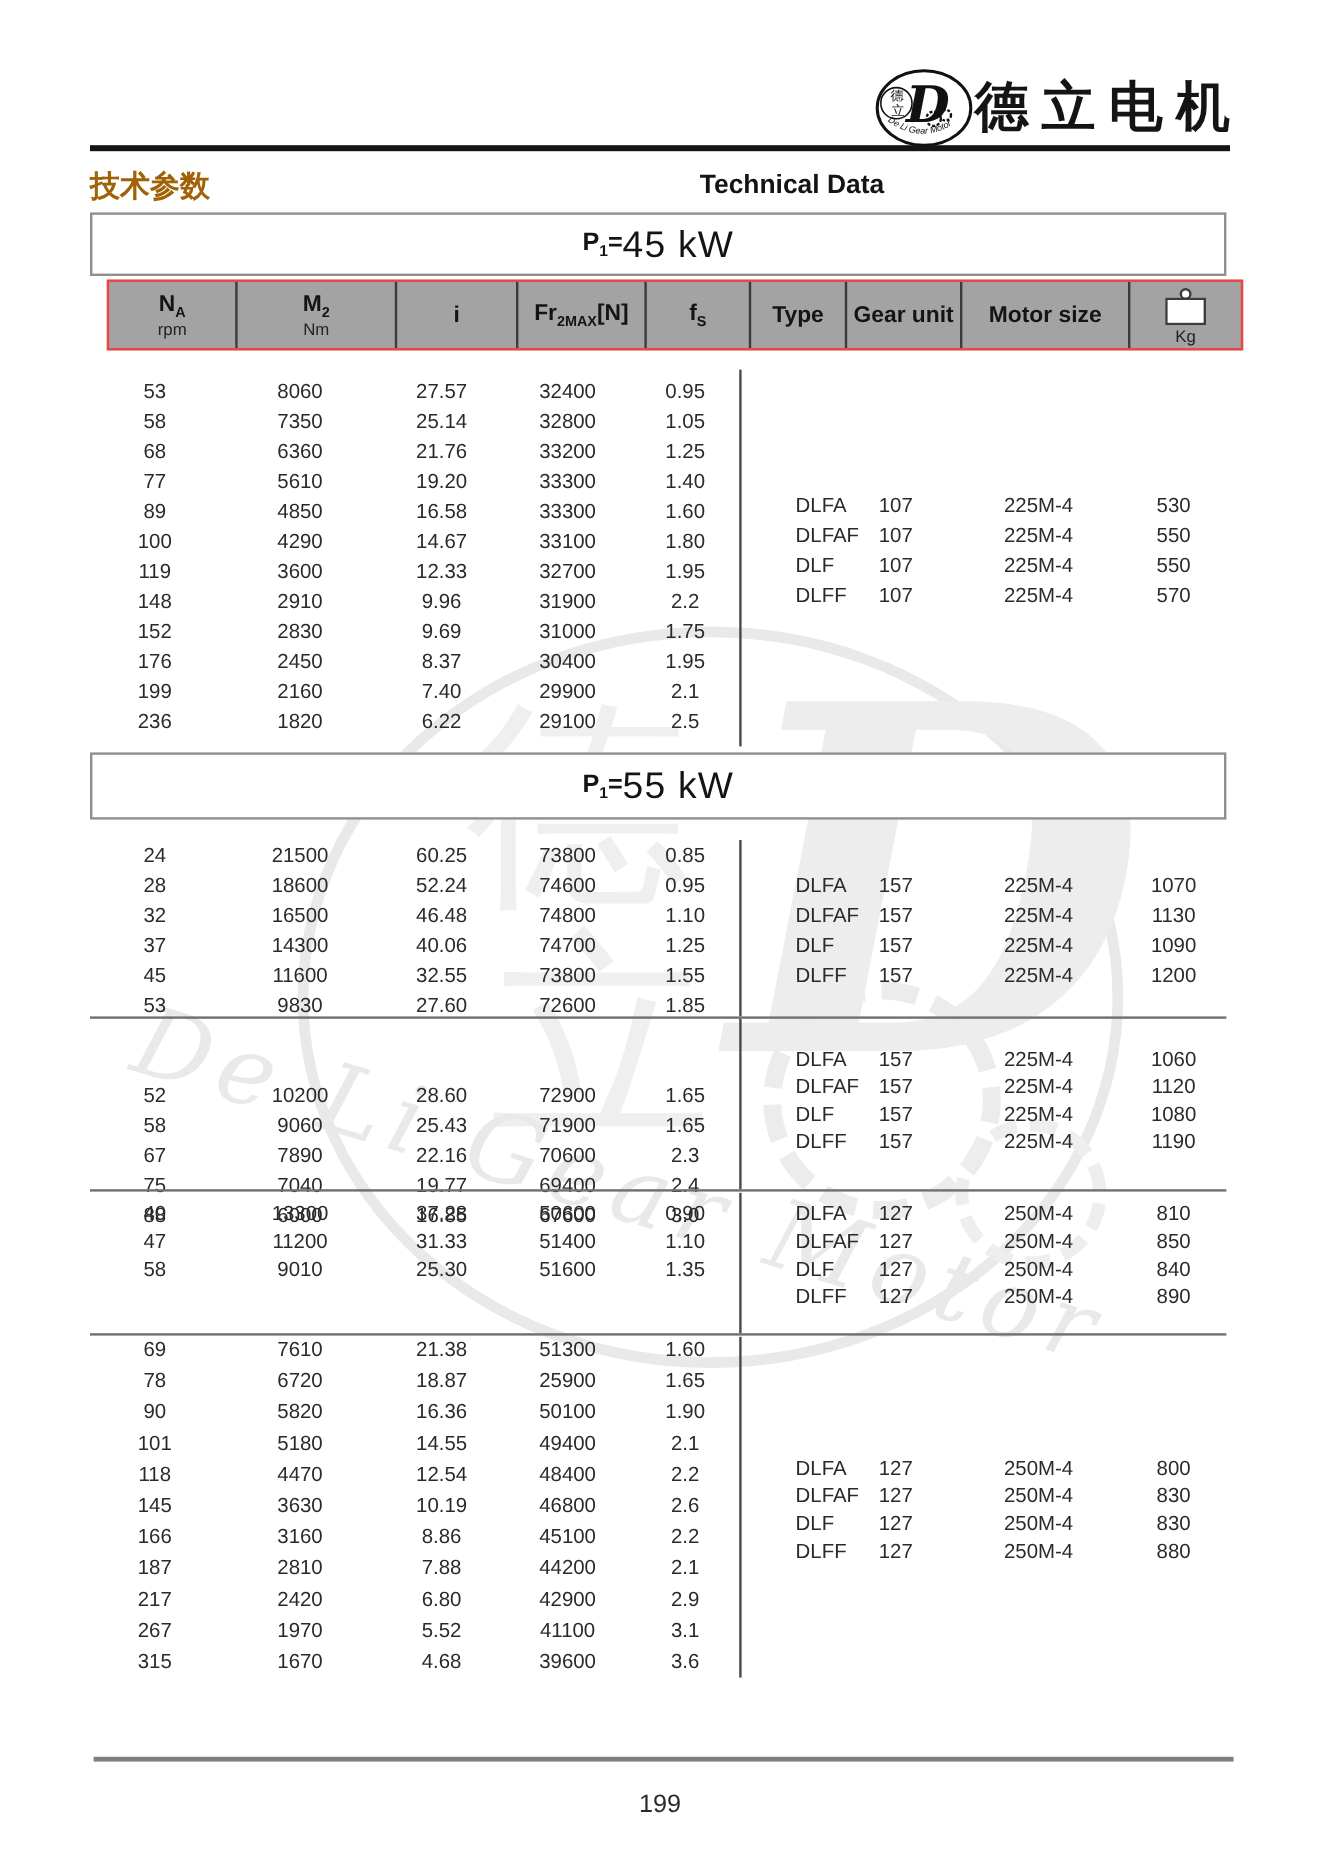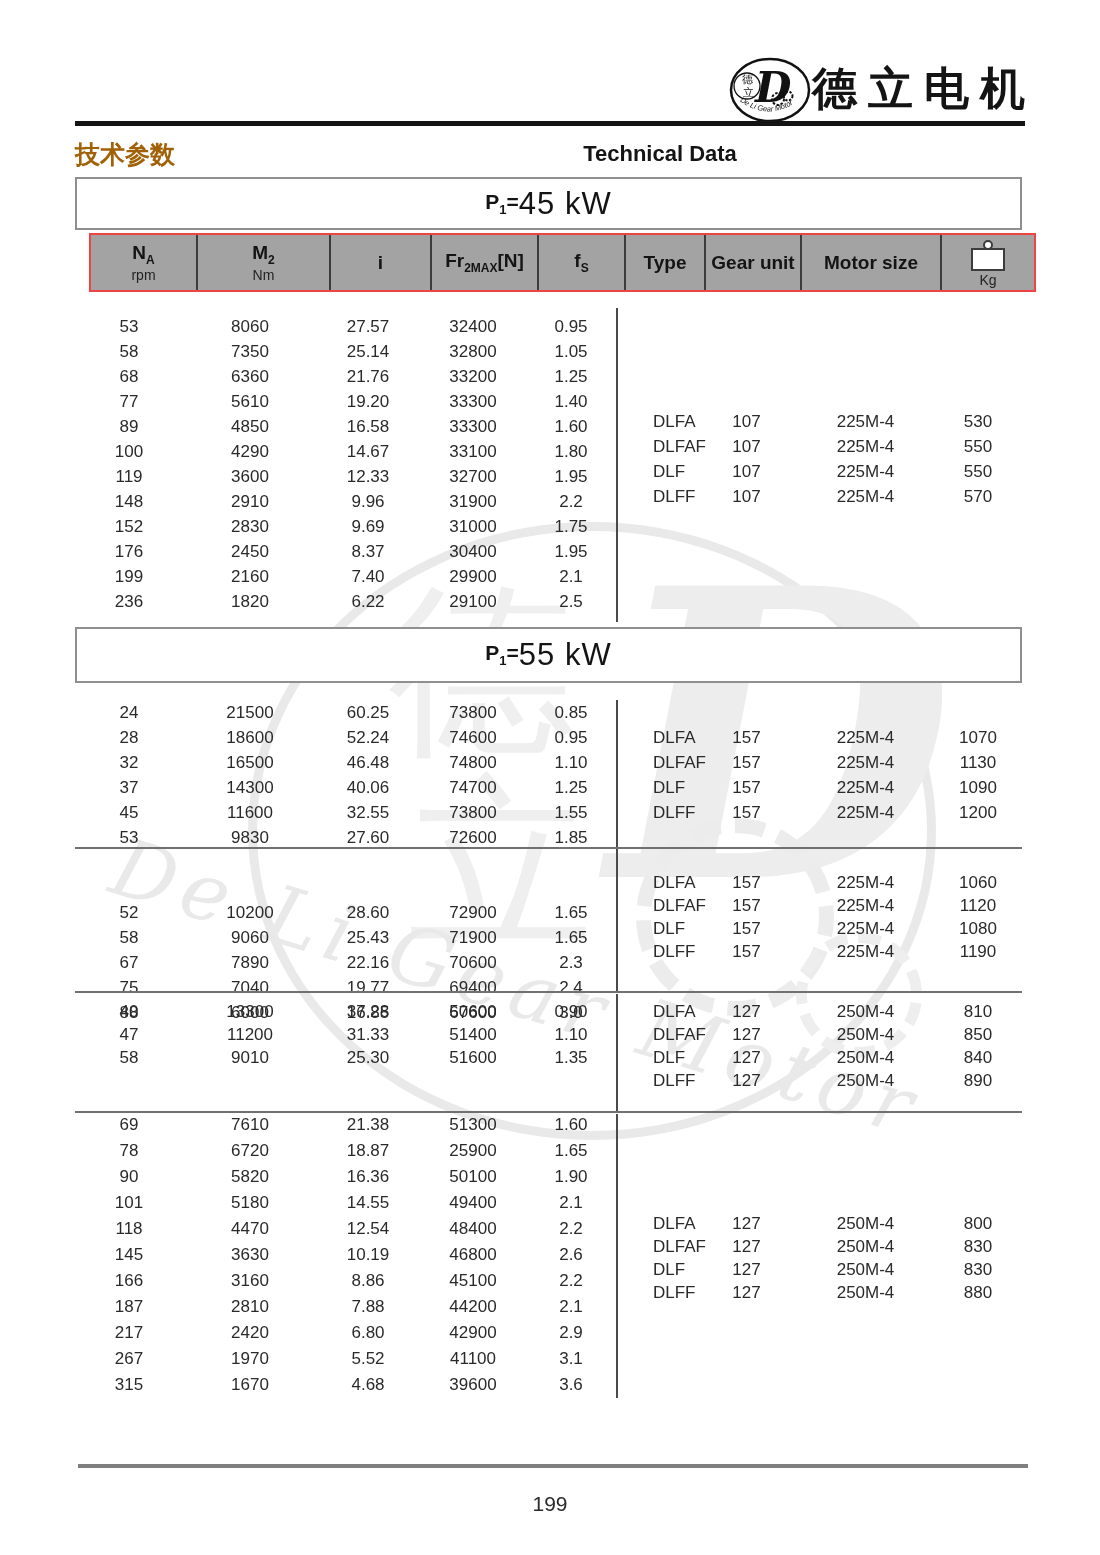--- a/index.html
+++ b/index.html
@@ -51,21 +51,21 @@
   .weight-icon{position:relative;width:30px;height:19px;border:2px solid #3c3c3c;margin-top:9px;background:#fff;}
   .weight-icon::before{content:"";position:absolute;top:-10px;left:50%;margin-left:-5px;width:6px;height:6px;
                        border:2px solid #3c3c3c;border-radius:50%;background:#fff;}
 
   
   .rows{position:absolute;display:flex;flex-direction:column;}
   .row{display:grid;align-items:center;}
   .left-row{grid-template-columns:108px 134px 102px 108px 88px;}
   .right-row{grid-template-columns:81px 97px 141px 84px;}
   .cell{text-align:center;font-size:17px;color:#2a2a2a;white-space:nowrap;}
-  .right-row .c0{text-align:left;padding-left:36px;}
+  .right-row .c0{text-align:left;padding-left:46px;}
   .rh25 .row{height:25px;} .rh23 .row{height:23px;} .rh26 .row{height:26px;}
 
   #rows-45-left{left:75px;top:314px;}
   #rows-45-right{left:617px;top:409px;}
   #rows-55a-left{left:75px;top:700px;}
   #rows-55a-right{left:617px;top:725px;}
   #rows-55b-left{left:75px;top:900px;}
   #rows-55b-right{left:617px;top:871px;}
   #rows-55c-left{left:75px;top:1000px;}
   #rows-55c-right{left:617px;top:1000px;}

